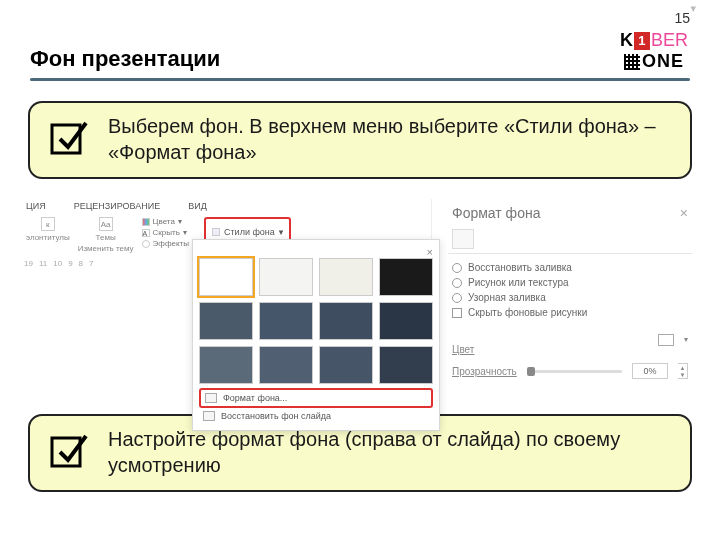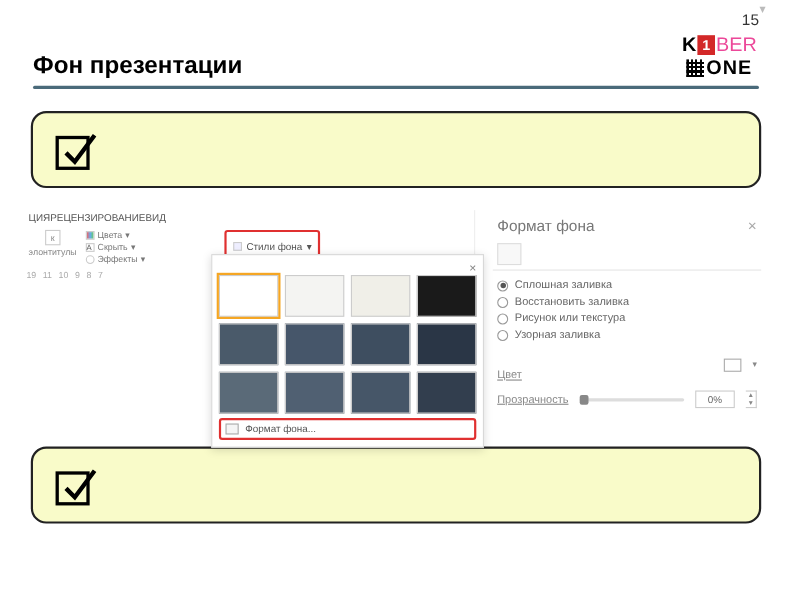--- a/index.html
+++ b/index.html
@@ -83,21 +83,21 @@
   }
   .ppt-shot {
     flex: 1;
     position: relative;
     border-right: 1px solid #eee;
     font-size: 9px;
     color: #777;
   }
   .ribbon-tabs {
     display: flex;
-    gap: 0;
+    gap: 28px;
     padding: 2px 4px 4px 4px;
     font-size: 9px;
     color: #555;
   }
   .ribbon-row {
     display: flex;
     align-items: flex-start;
     gap: 8px;
     padding: 2px 4px;
   }
@@ -223,33 +223,39 @@
     </div>
   </div>
 </div>
 <div class="divider"></div>
 
 <div class="callout">
   <svg class="check-icon" width="40" height="40" viewBox="0 0 40 40">
     <rect x="4" y="8" width="28" height="28" fill="none" stroke="#000" stroke-width="3"></rect>
     <path d="M12 22 L20 30 L38 6" fill="none" stroke="#000" stroke-width="4"></path>
   </svg>
+  <div class="callout-text">Выберем фон. В верхнем меню выберите «Стили фона» – «Формат фона»</div>
 </div>
 
 <div class="middle">
   <div class="ppt-shot">
     <div class="ribbon-tabs">
       <span>ЦИЯ</span>
       <span>РЕЦЕНЗИРОВАНИЕ</span>
       <span>ВИД</span>
     </div>
     <div class="ribbon-row">
       <div class="ribbon-block">
         <span class="glyph">к</span>
         <span>элонтитулы</span>
+      </div>
+      <div class="ribbon-block">
+        <span class="glyph">Aa</span>
+        <span>Темы</span>
+        <span style="margin-top:2px;">Изменить тему</span>
       </div>
       <div class="variant-col">
         <div class="variant-row">
             <span class="sw" style="background:linear-gradient(90deg,#e66,#6ae,#6c6);"></span>
             <span>Цвета</span>
             <span>▾</span>
           </div>
         <div class="variant-row">
             <span class="sw" style="font-size:7px;color:#555;">A</span>
             <span>Скрыть</span>
@@ -289,46 +295,50 @@
           <div class="style-cell" style="background: rgb(42, 54, 70);"></div>
           <div class="style-cell" style="background: rgb(90, 106, 120);"></div>
           <div class="style-cell" style="background: rgb(80, 96, 114);"></div>
           <div class="style-cell" style="background: rgb(70, 86, 104);"></div>
           <div class="style-cell" style="background: rgb(50, 62, 78);"></div>
         </div>
       <div class="drop-item hl">
         <span class="tiny-icon"></span>
         <span>Формат фона...</span>
       </div>
+      <div class="drop-item">
+        <span class="tiny-icon"></span>
+        <span>Восстановить фон слайда</span>
+      </div>
     </div>
   </div>
 
   <div class="format-pane">
     <div class="pane-head">
       <span class="pane-title">Формат фона</span>
       <span class="pin">▾</span>
       <span class="pane-close">×</span>
     </div>
     <span class="tool-icon"></span>
     <div class="pane-divider"></div>
     <div class="opt">
-        <span class="radio sel"></span>
-        <span>Сплошная заливка</span>
-      </div>
-    <div class="opt">
         <span class="radio"></span>
         <span>Восстановить заливка</span>
       </div>
     <div class="opt">
         <span class="radio"></span>
         <span>Рисунок или текстура</span>
       </div>
     <div class="opt">
         <span class="radio"></span>
         <span>Узорная заливка</span>
+      </div>
+    <div class="opt">
+        <span class="chk"></span>
+        <span>Скрыть фоновые рисунки</span>
       </div>
     <div class="pane-row">
       <span style="text-decoration:underline;margin-top:20px;">Цвет</span>
       <span style="flex:1"></span>
       <span class="color-swatch"></span>
         <span style="font-size:8px;color:#888;">▾</span>
     </div>
     <div class="pane-row">
       <span style="text-decoration:underline;">Прозрачность</span>
       <div class="slider-track">
@@ -341,13 +351,14 @@
         </div>
     </div>
   </div>
 </div>
 
 <div class="callout">
   <svg class="check-icon" width="40" height="40" viewBox="0 0 40 40">
     <rect x="4" y="8" width="28" height="28" fill="none" stroke="#000" stroke-width="3"></rect>
     <path d="M12 22 L20 30 L38 6" fill="none" stroke="#000" stroke-width="4"></path>
   </svg>
+  <div class="callout-text">Настройте формат фона (справа от слайда) по своему усмотрению</div>
 </div>
 
 </body></html>

